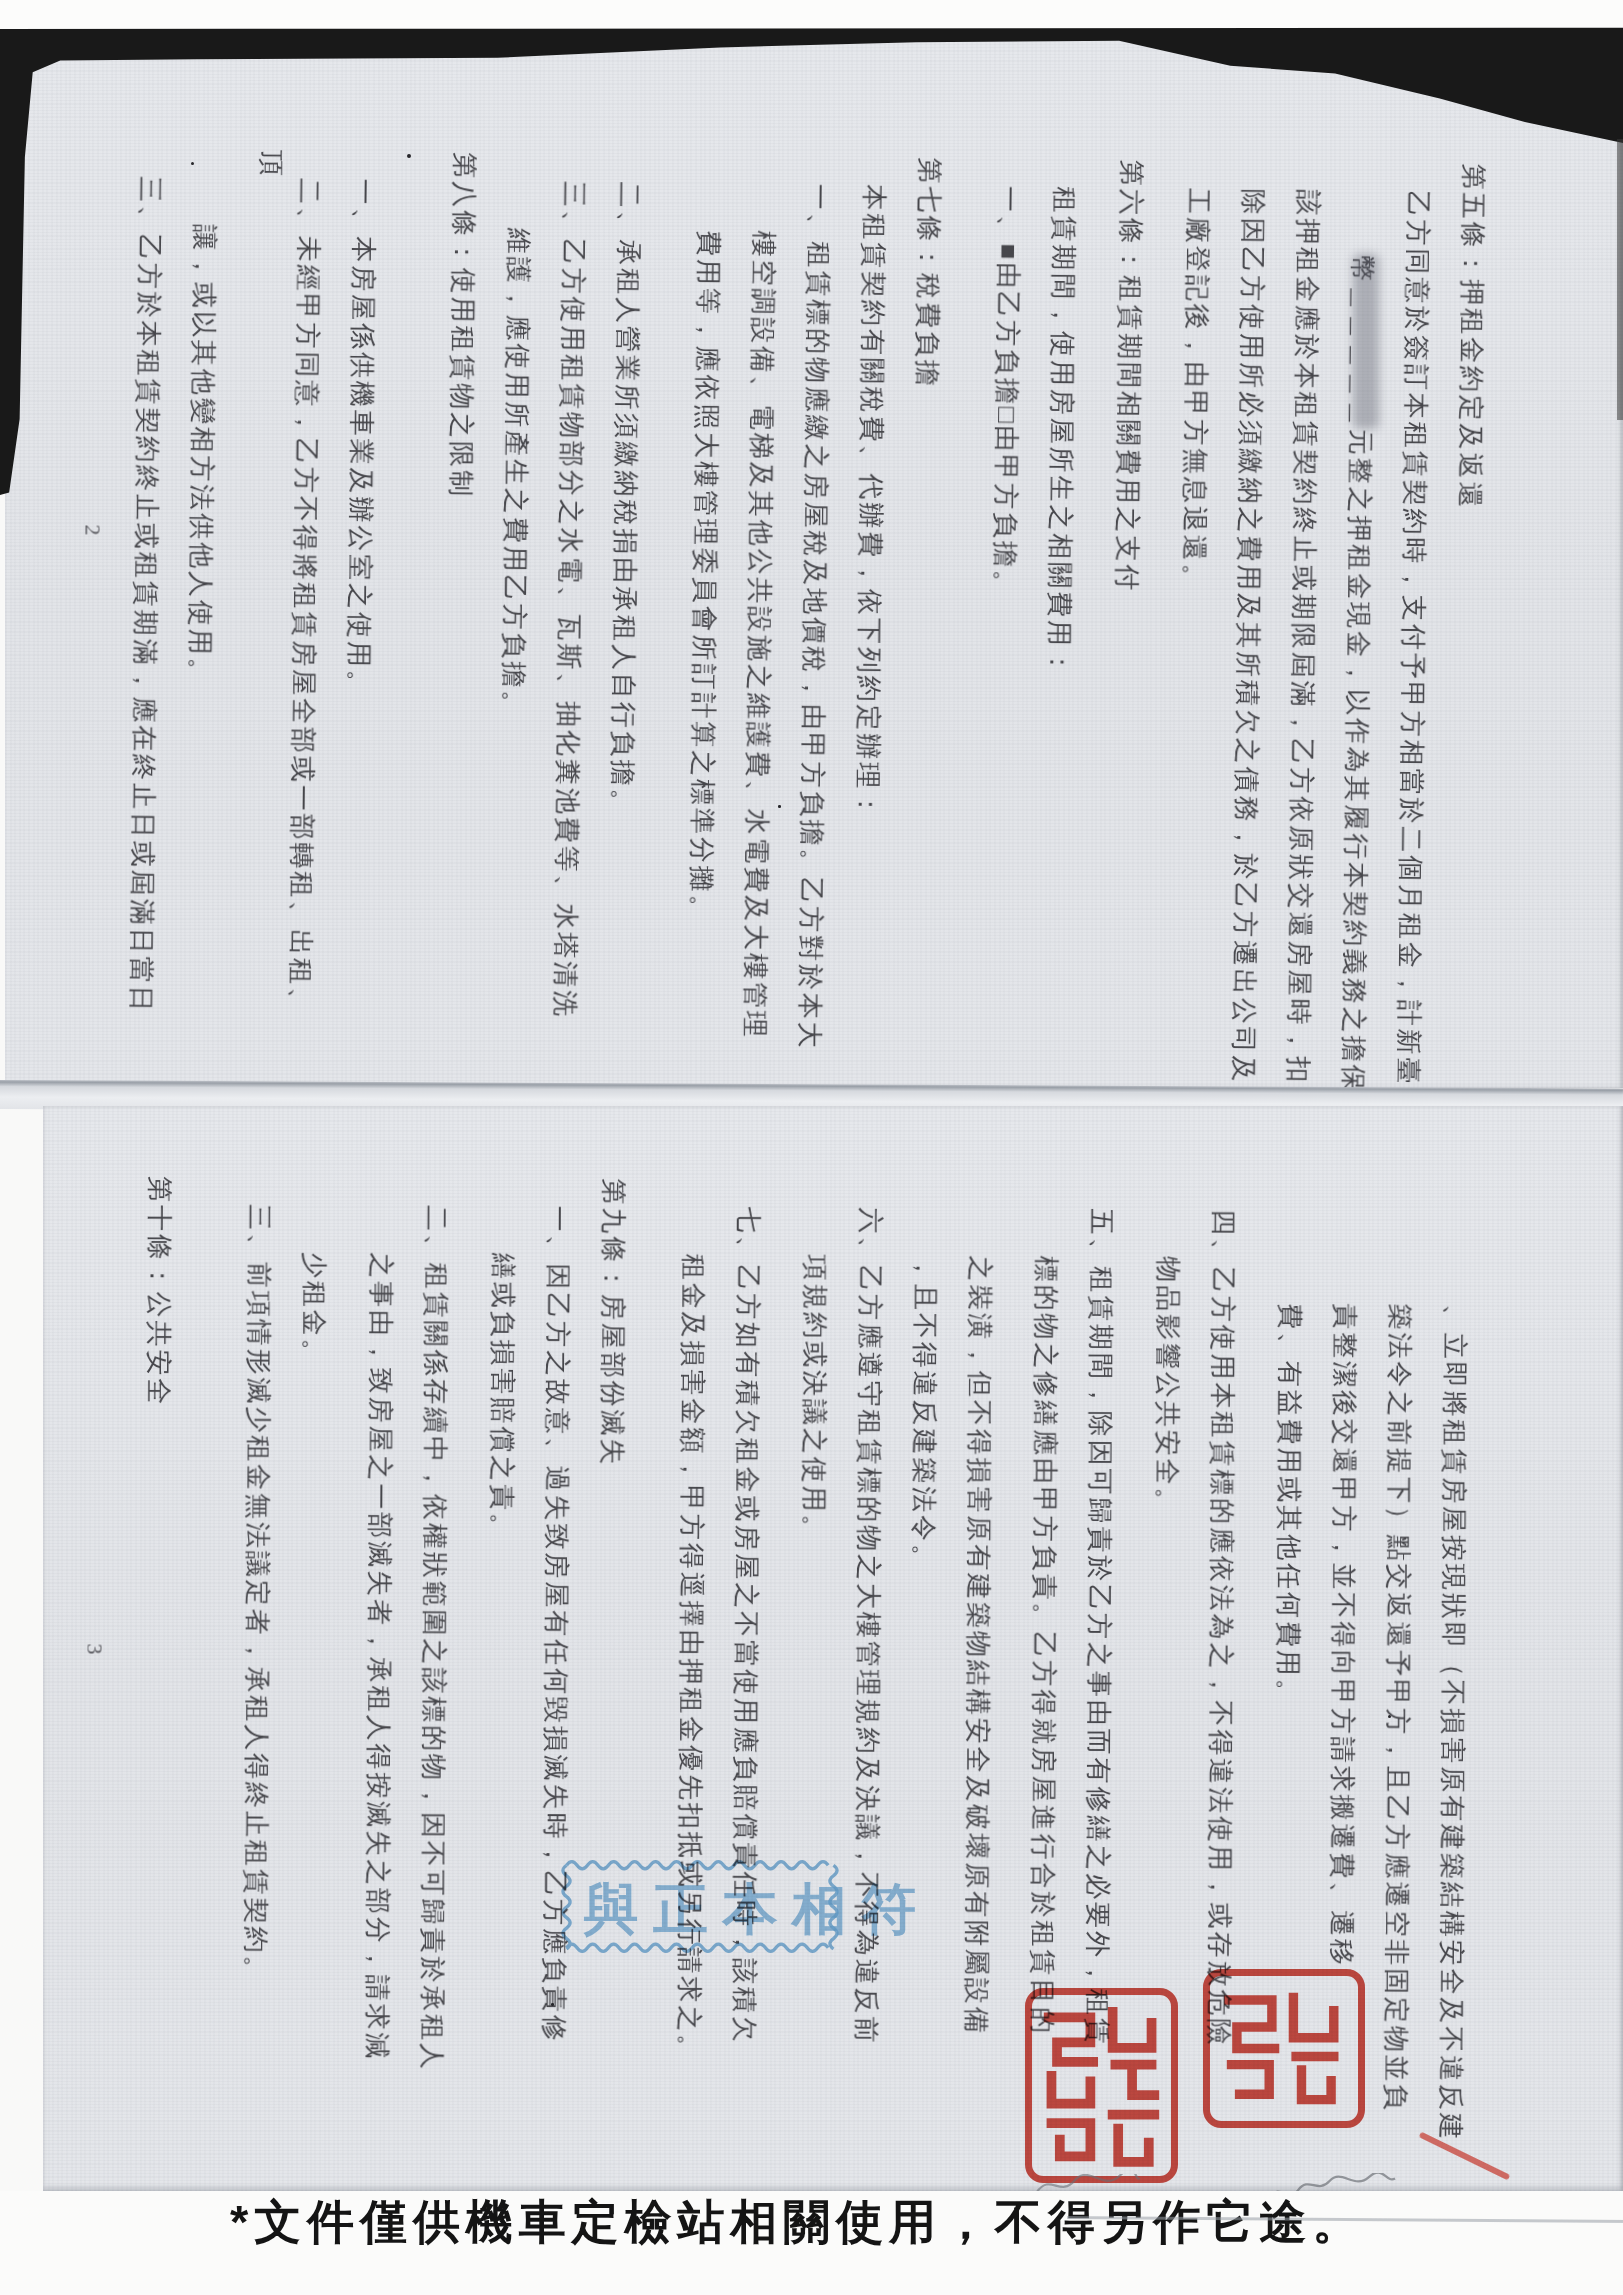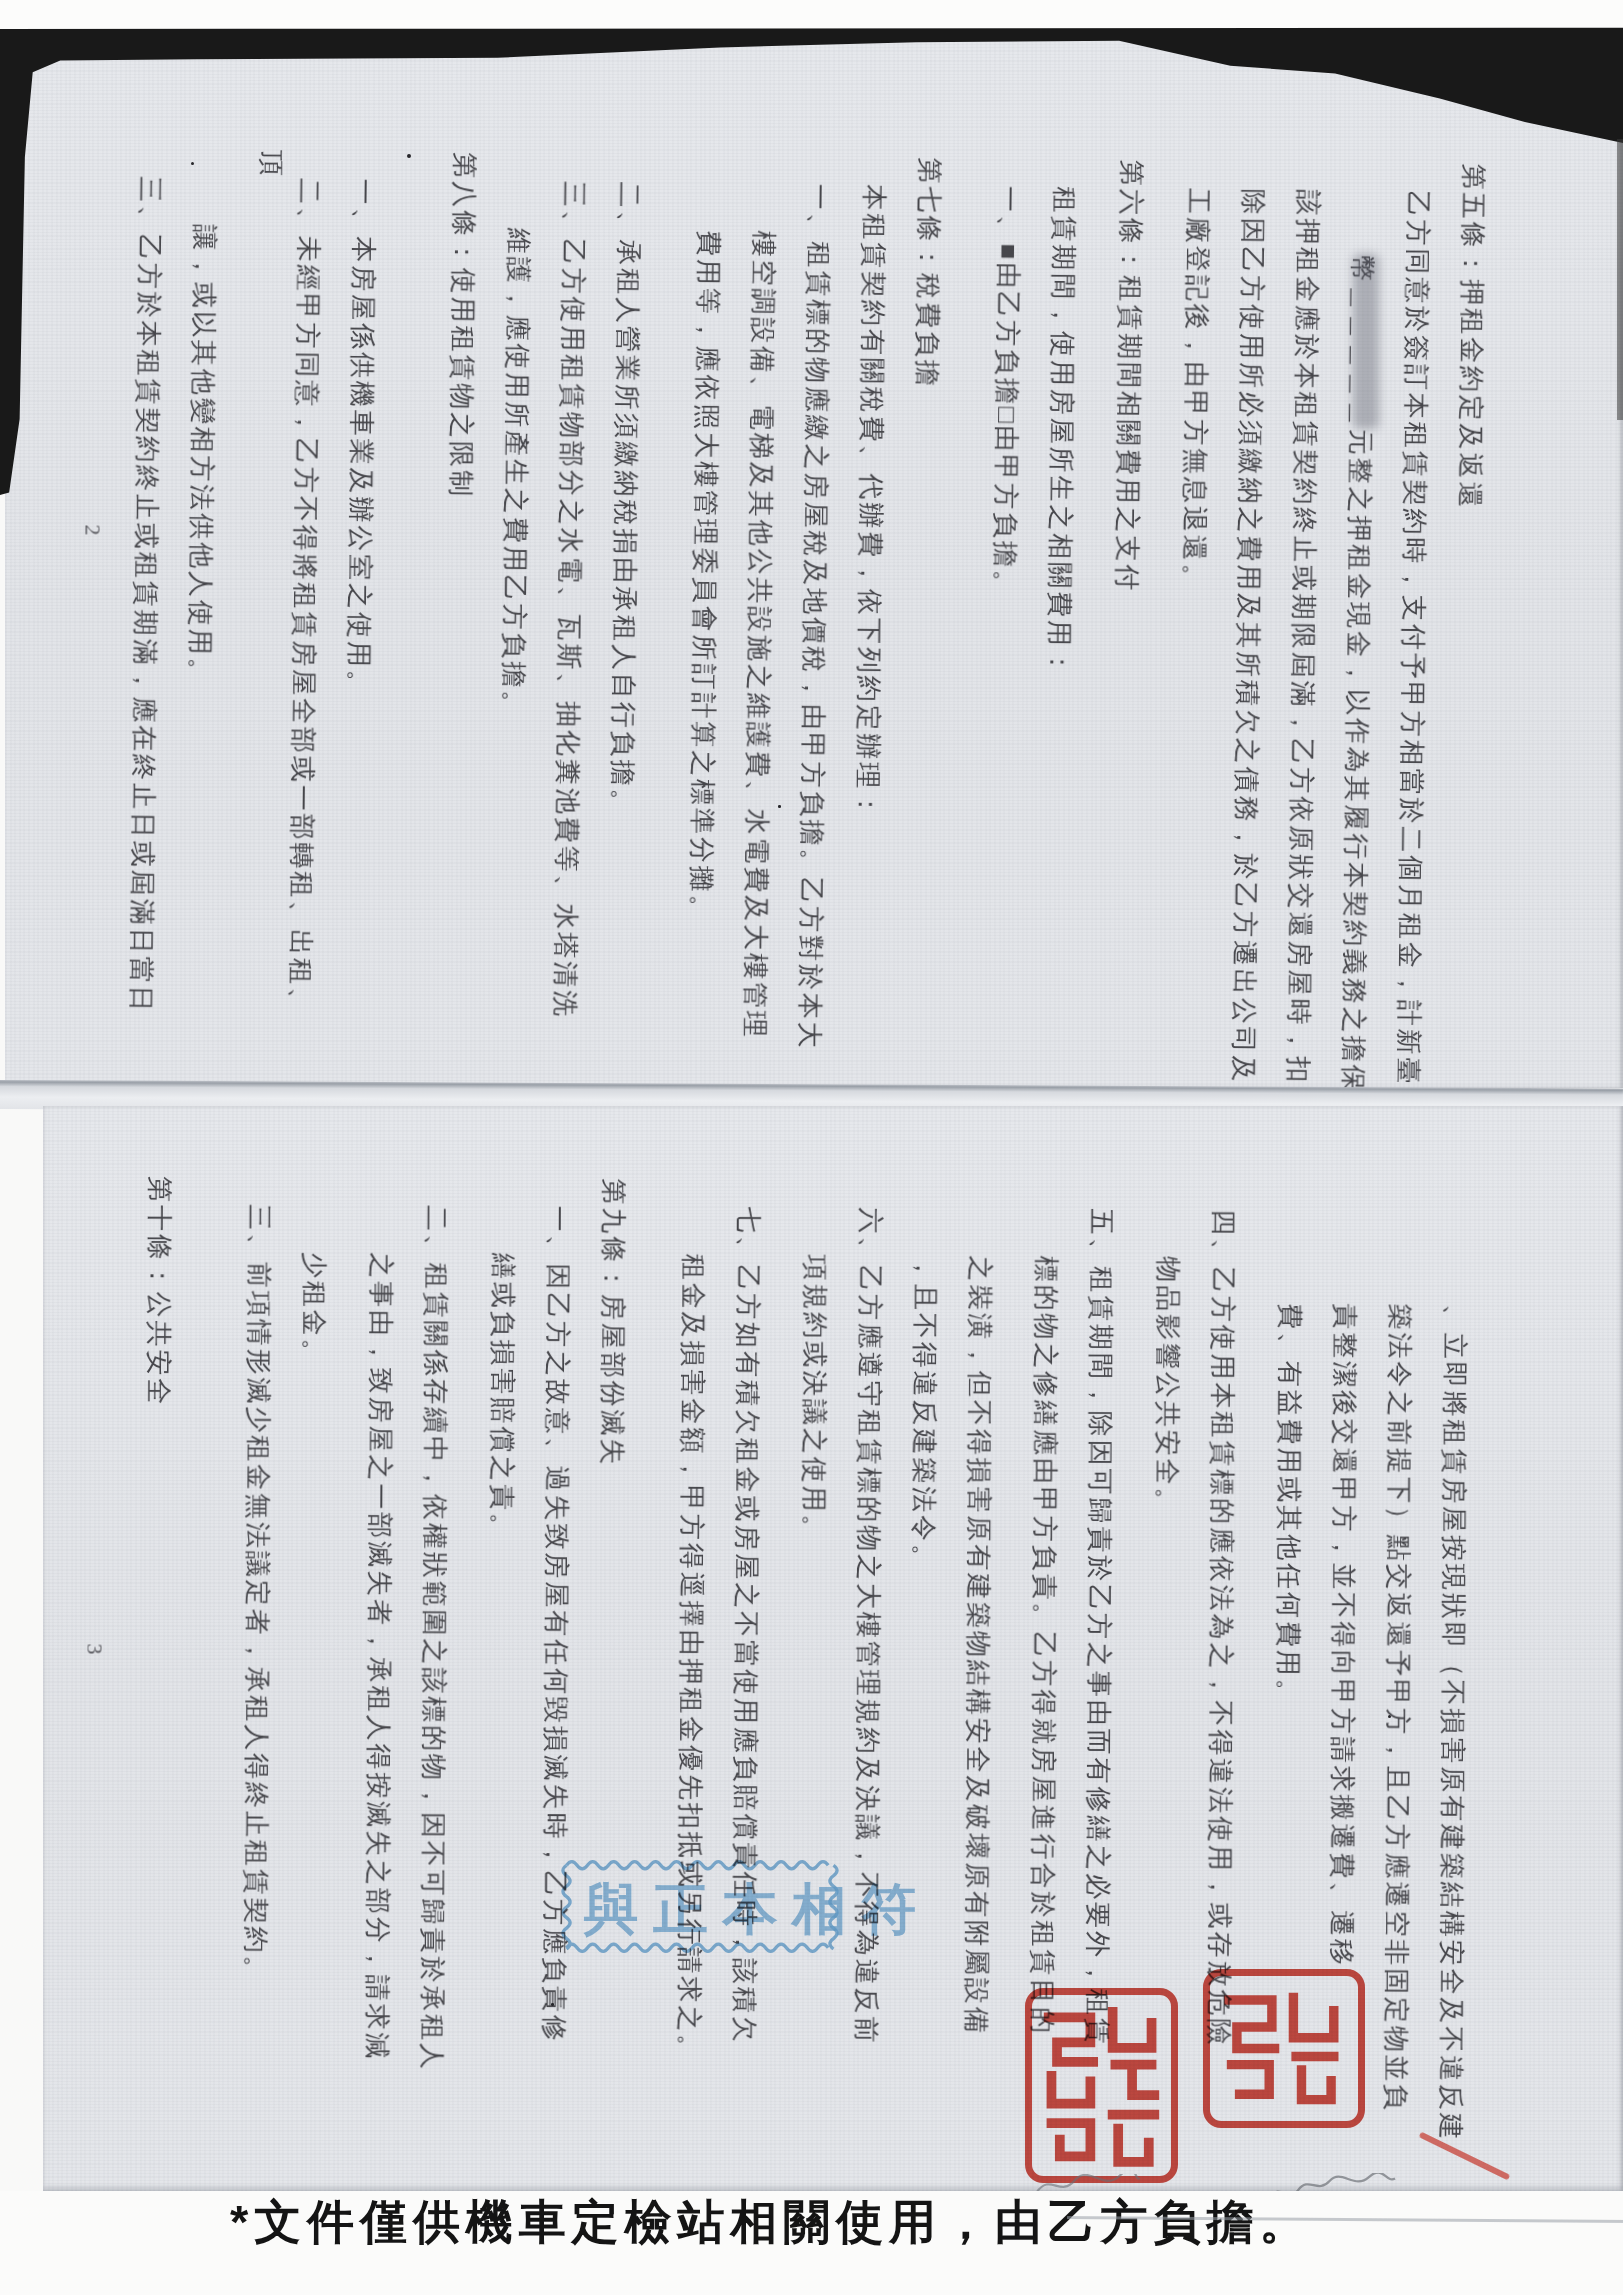--- a/index.html
+++ b/index.html
@@ -213,17 +213,17 @@
   </svg>
   <div class="right-sliver"></div>
 
   <div class="speck" style="left:407px;top:154px;width:3.9px;height:3.9px"></div>
   <div class="speck" style="left:191px;top:162px;width:3.3px;height:3.3px"></div>
   <div class="speck" style="left:778px;top:805px;width:2.6px;height:2.6px"></div>
   <div class="speck" style="left:1388px;top:1715px;width:3.3px;height:3.3px"></div>
   <div class="speck" style="left:551px;top:2003px;width:2.6px;height:2.6px"></div>
 
   <div class="white-bottom"></div>
-  <div class="footer">*文件僅供機車定檢站相關使用，由乙方負擔。</div>
+  <div class="footer">*文件僅供機車定檢站相關使用，不得另作它途。</div>
   <div class="footer-smear"></div>
 
 </div>
 
 
 </body></html>

